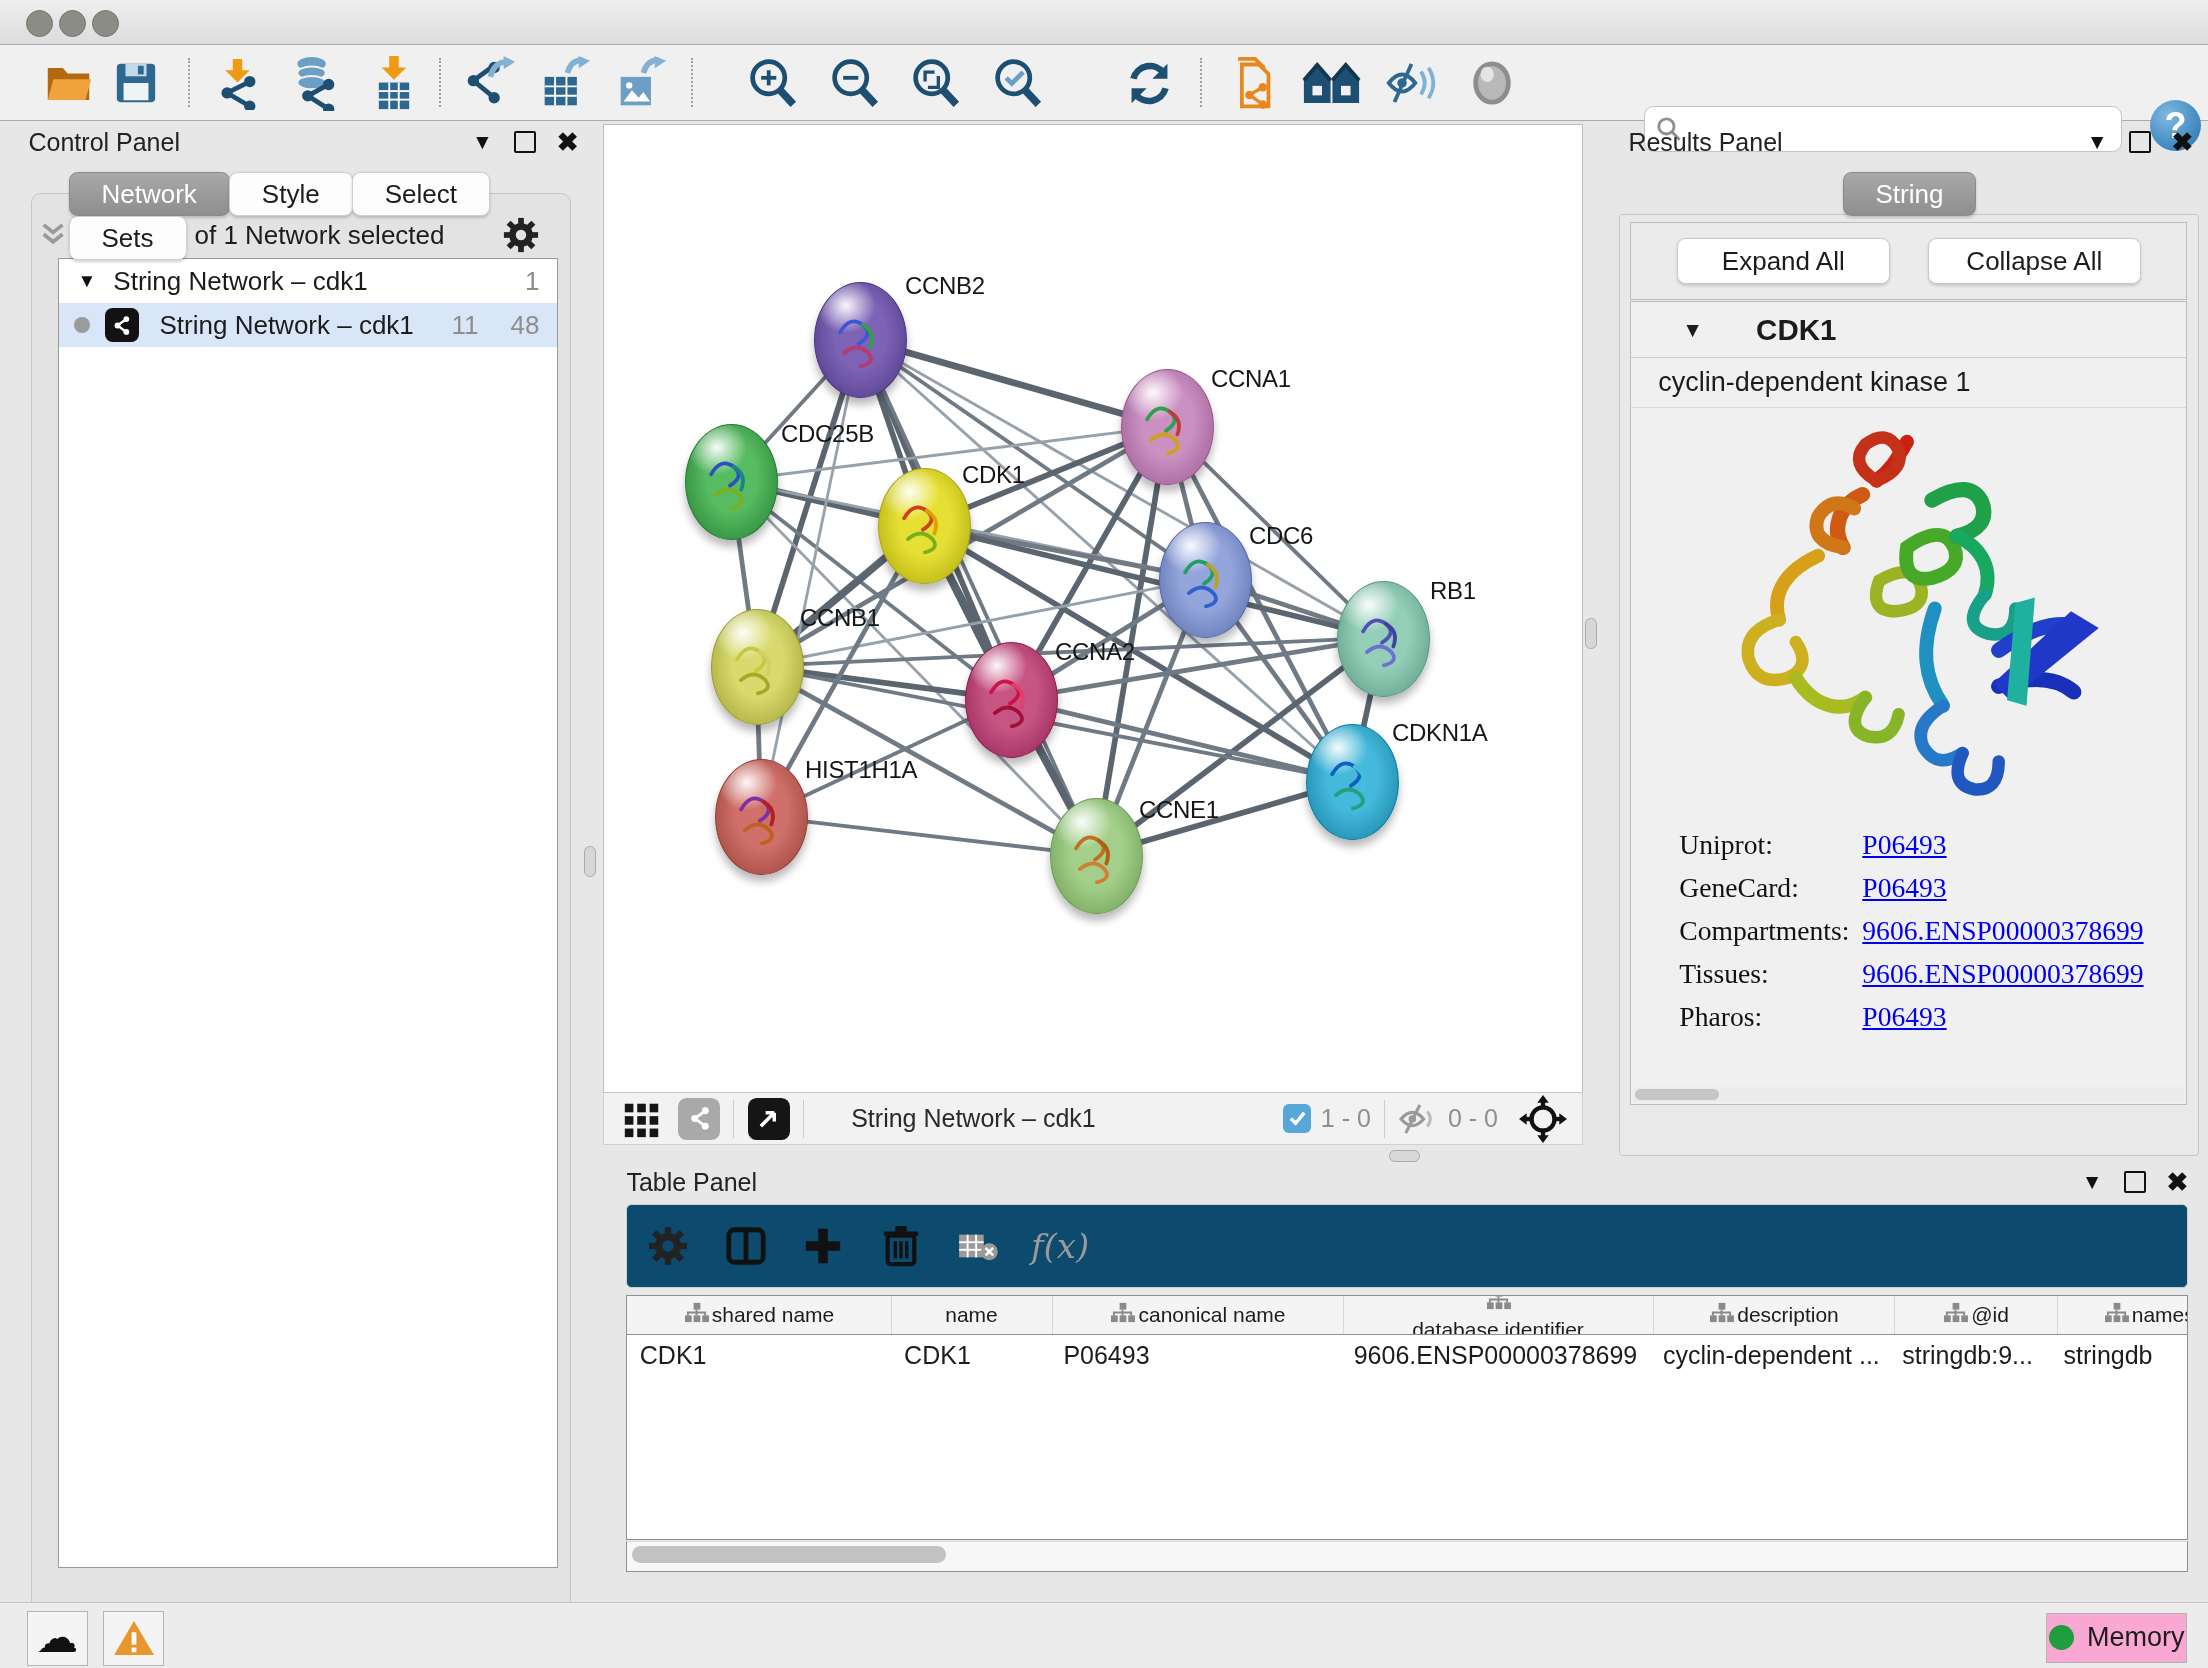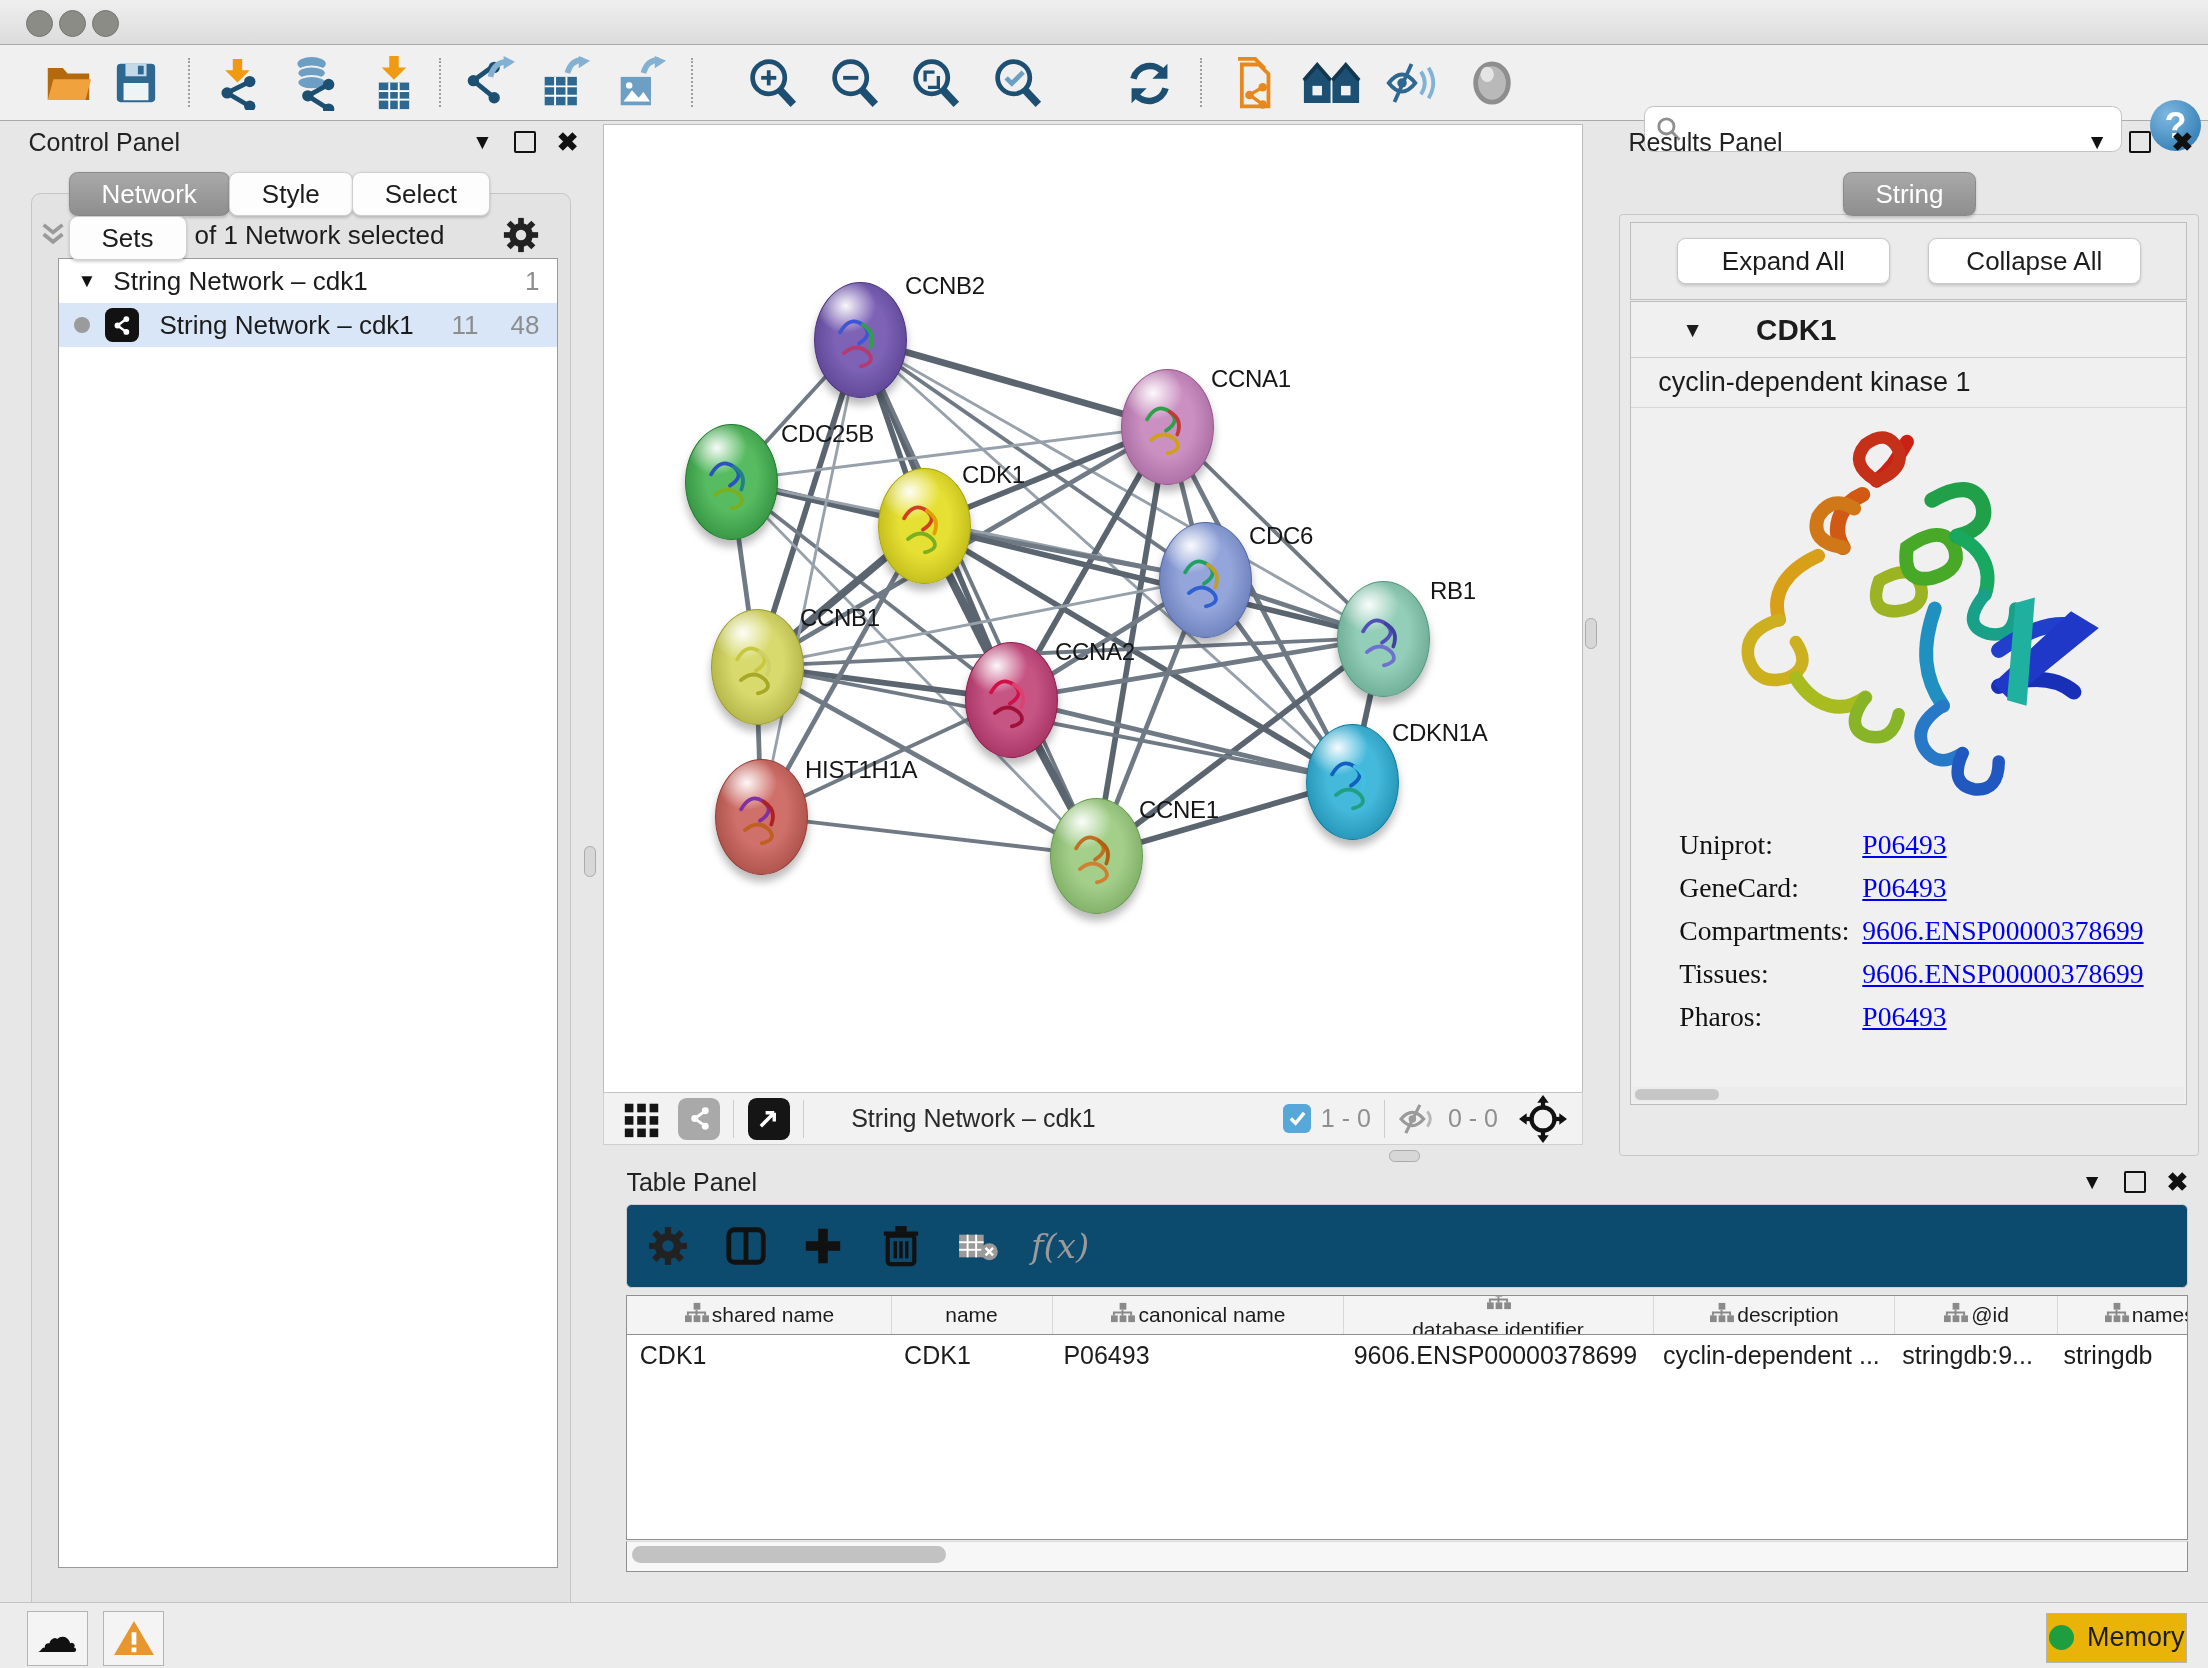--- a/index.html
+++ b/index.html
@@ -120,21 +120,21 @@
   #tp-hscroll{position:absolute;left:10.5px;top:376px;width:1560px;height:28.5px;background:#f7f7f7;
       border:1.9px solid #8f8f8f;border-top:1px solid #dcdcdc;}
   #tp-hscroll .thumb{position:absolute;left:5.7px;top:3.8px;width:314px;height:17px;background:#c2c2c2;
       border-radius:8.6px;}
   #tp-tabs{position:absolute;left:0;right:0;top:389px;display:flex;justify-content:center;}
   
   #statusbar{position:absolute;left:0;top:1602px;width:100%;height:67px;background:#ececec;
       border-top:1px solid #c4c4c4;}
   .sbtn{position:absolute;top:7.6px;width:59px;height:53px;background:#f4f4f4;border:1.9px solid #b4b4b4;
       display:flex;align-items:center;justify-content:center;}
-  #memory-btn{position:absolute;right:21px;top:9.5px;width:139px;height:48px;background:#eab308;
+  #memory-btn{position:absolute;right:21px;top:9.5px;width:139px;height:48px;background:#f9a8d4;
       border:1.9px solid #b4b4b4;display:flex;align-items:center;justify-content:center;gap:13.3px;
       font-size:27px;}
   #memory-btn .dot{width:25px;height:25px;border-radius:50%;background:#1e9e3e;}
   .cloud{font-family:"DejaVu Sans",sans-serif;font-size:42px;color:#111;line-height:1;}
 </style>
 </head>
 <body>
 
 <div class="win">
 

